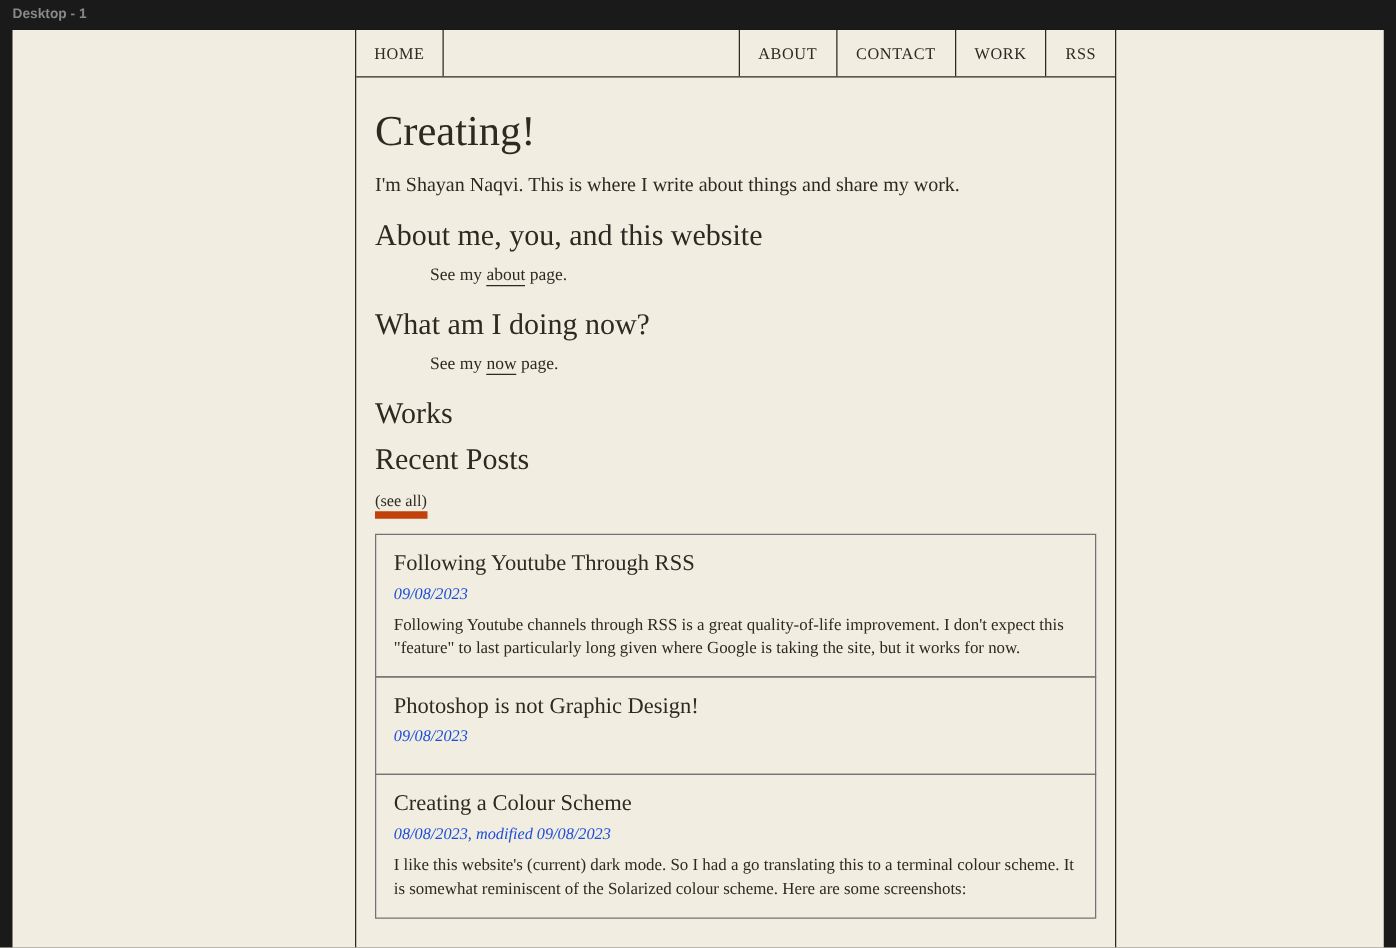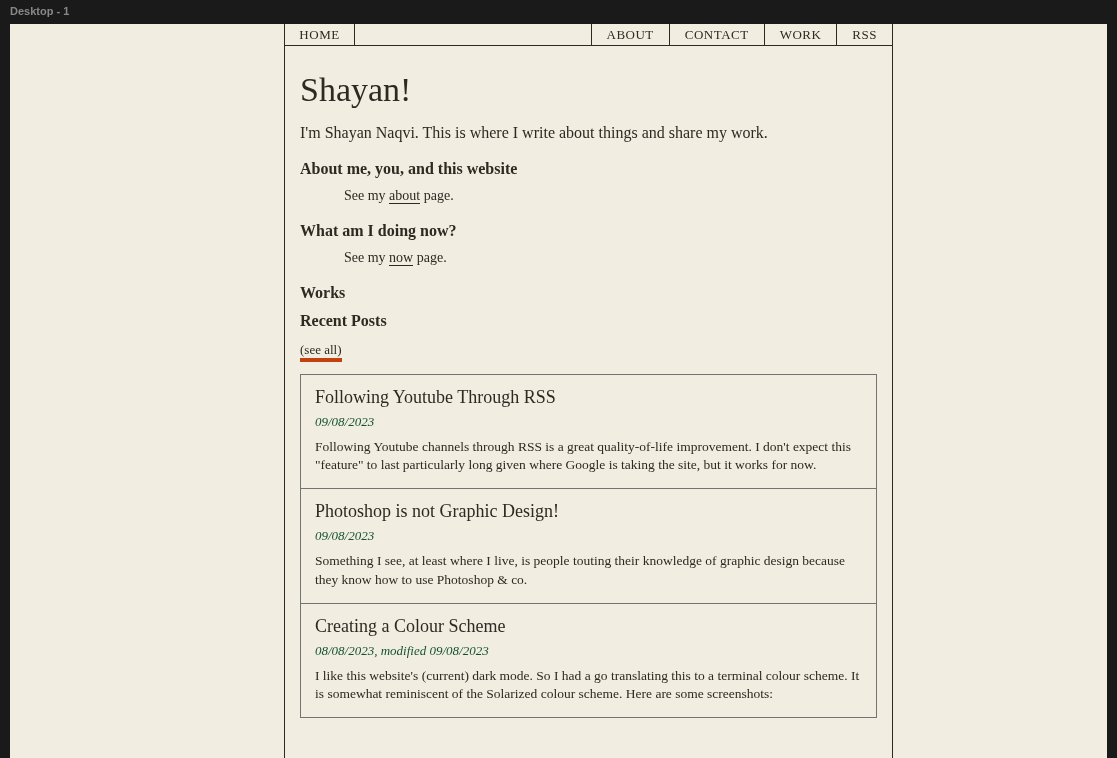--- a/index.html
+++ b/index.html
@@ -33,21 +33,21 @@
       position: absolute;
       left: 274px;
       top: 0;
       width: 609px;
       border-left: 1px solid #2d2a22;
       border-right: 1px solid #2d2a22;
       min-height: 100%;
     }
     .nav {
       display: flex;
-      height: 22px;
+      height: 38px;
       border-bottom: 1px solid #2d2a22;
       text-align: right;
     }
     .nav-home {
       width: 70px;
       display: flex;
       align-items: center;
       justify-content: center;
       border-right: 1px solid #2d2a22;
       font-size: 13px;
@@ -74,58 +74,58 @@
     h1 {
       font-size: 34px;
       font-weight: normal;
       margin: 15px 0 15px 0;
     }
     .intro {
       font-size: 16px;
       margin-bottom: 18px;
     }
     h2 {
-      font-size: 16px;
-      font-weight: bold;
+      font-size: 24px;
+      font-weight: normal;
       margin: 10px 0 10px 0;
     }
     .para {
       font-size: 14px;
       margin-bottom: 18px;
       margin-left: 44px;
     }
     .link {
       text-decoration: none;
       border-bottom: 1px solid #2d2a22;
       cursor: pointer;
       color: inherit;
     }
     .see-all {
       font-size: 13px;
-      border-bottom: 4px solid #c2410c;
+      border-bottom: 6px solid #c2410c;
       display: inline-block;
       cursor: pointer;
       margin-bottom: 12px;
     }
     .post-card {
       border: 1px solid #737373;
       padding: 12px 14px 14px 14px;
       margin-bottom: -1px;
       cursor: pointer;
     }
     .post-title {
       font-size: 18px;
       font-weight: normal;
       margin-bottom: 6px;
     }
     .post-date {
       font-style: italic;
       font-size: 13px;
       margin-bottom: 8px;
-      color: #14532d;
+      color: #1d4ed8;
     }
     .post-excerpt {
       font-size: 13.5px;
       line-height: 1.35;
     }
   </style>
 </head>
 <body>
 
 <div class="tab-label">Desktop - 1</div>
@@ -139,21 +139,21 @@
       <div class="nav-right">
         <div class="nav-item">ABOUT</div>
         <div class="nav-item">CONTACT</div>
         <div class="nav-item">WORK</div>
         <div class="nav-item">RSS</div>
       </div>
     </nav>
 
     <div class="content">
 
-      <h1>Shayan!</h1>
+      <h1>Creating!</h1>
       <p class="intro">I'm Shayan Naqvi. This is where I write about things  and share my work.</p>
 
       <h2>About me, you, and this website</h2>
       <p class="para">
         <span>See my </span><a class="link">about</a><span> page.</span>
       </p>
 
       <h2>What am I doing now?</h2>
       <p class="para">
         <span>See my </span><a class="link">now</a><span> page.</span>
@@ -166,21 +166,20 @@
 
       <div class="post-card">
         <h3 class="post-title">Following Youtube Through RSS</h3>
         <div class="post-date">09/08/2023</div>
         <div class="post-excerpt">Following Youtube channels through RSS is a great quality-of-life improvement. I don't expect this "feature" to last particularly long given where Google is taking the site, but it works for now.</div>
       </div>
 
       <div class="post-card">
         <h3 class="post-title">Photoshop is not Graphic Design!</h3>
         <div class="post-date">09/08/2023</div>
-        <div class="post-excerpt">Something I see, at least where I live, is people touting their knowledge of graphic design because they know how to use Photoshop &amp; co.</div>
       </div>
 
       <div class="post-card">
         <h3 class="post-title">Creating a Colour Scheme</h3>
         <div class="post-date">08/08/2023, modified 09/08/2023</div>
         <div class="post-excerpt">I like this website's (current) dark mode. So I had a go translating this to a terminal colour scheme. It is somewhat reminiscent of the Solarized colour scheme. Here are some screenshots:</div>
       </div>
 
     </div>
   </div>

